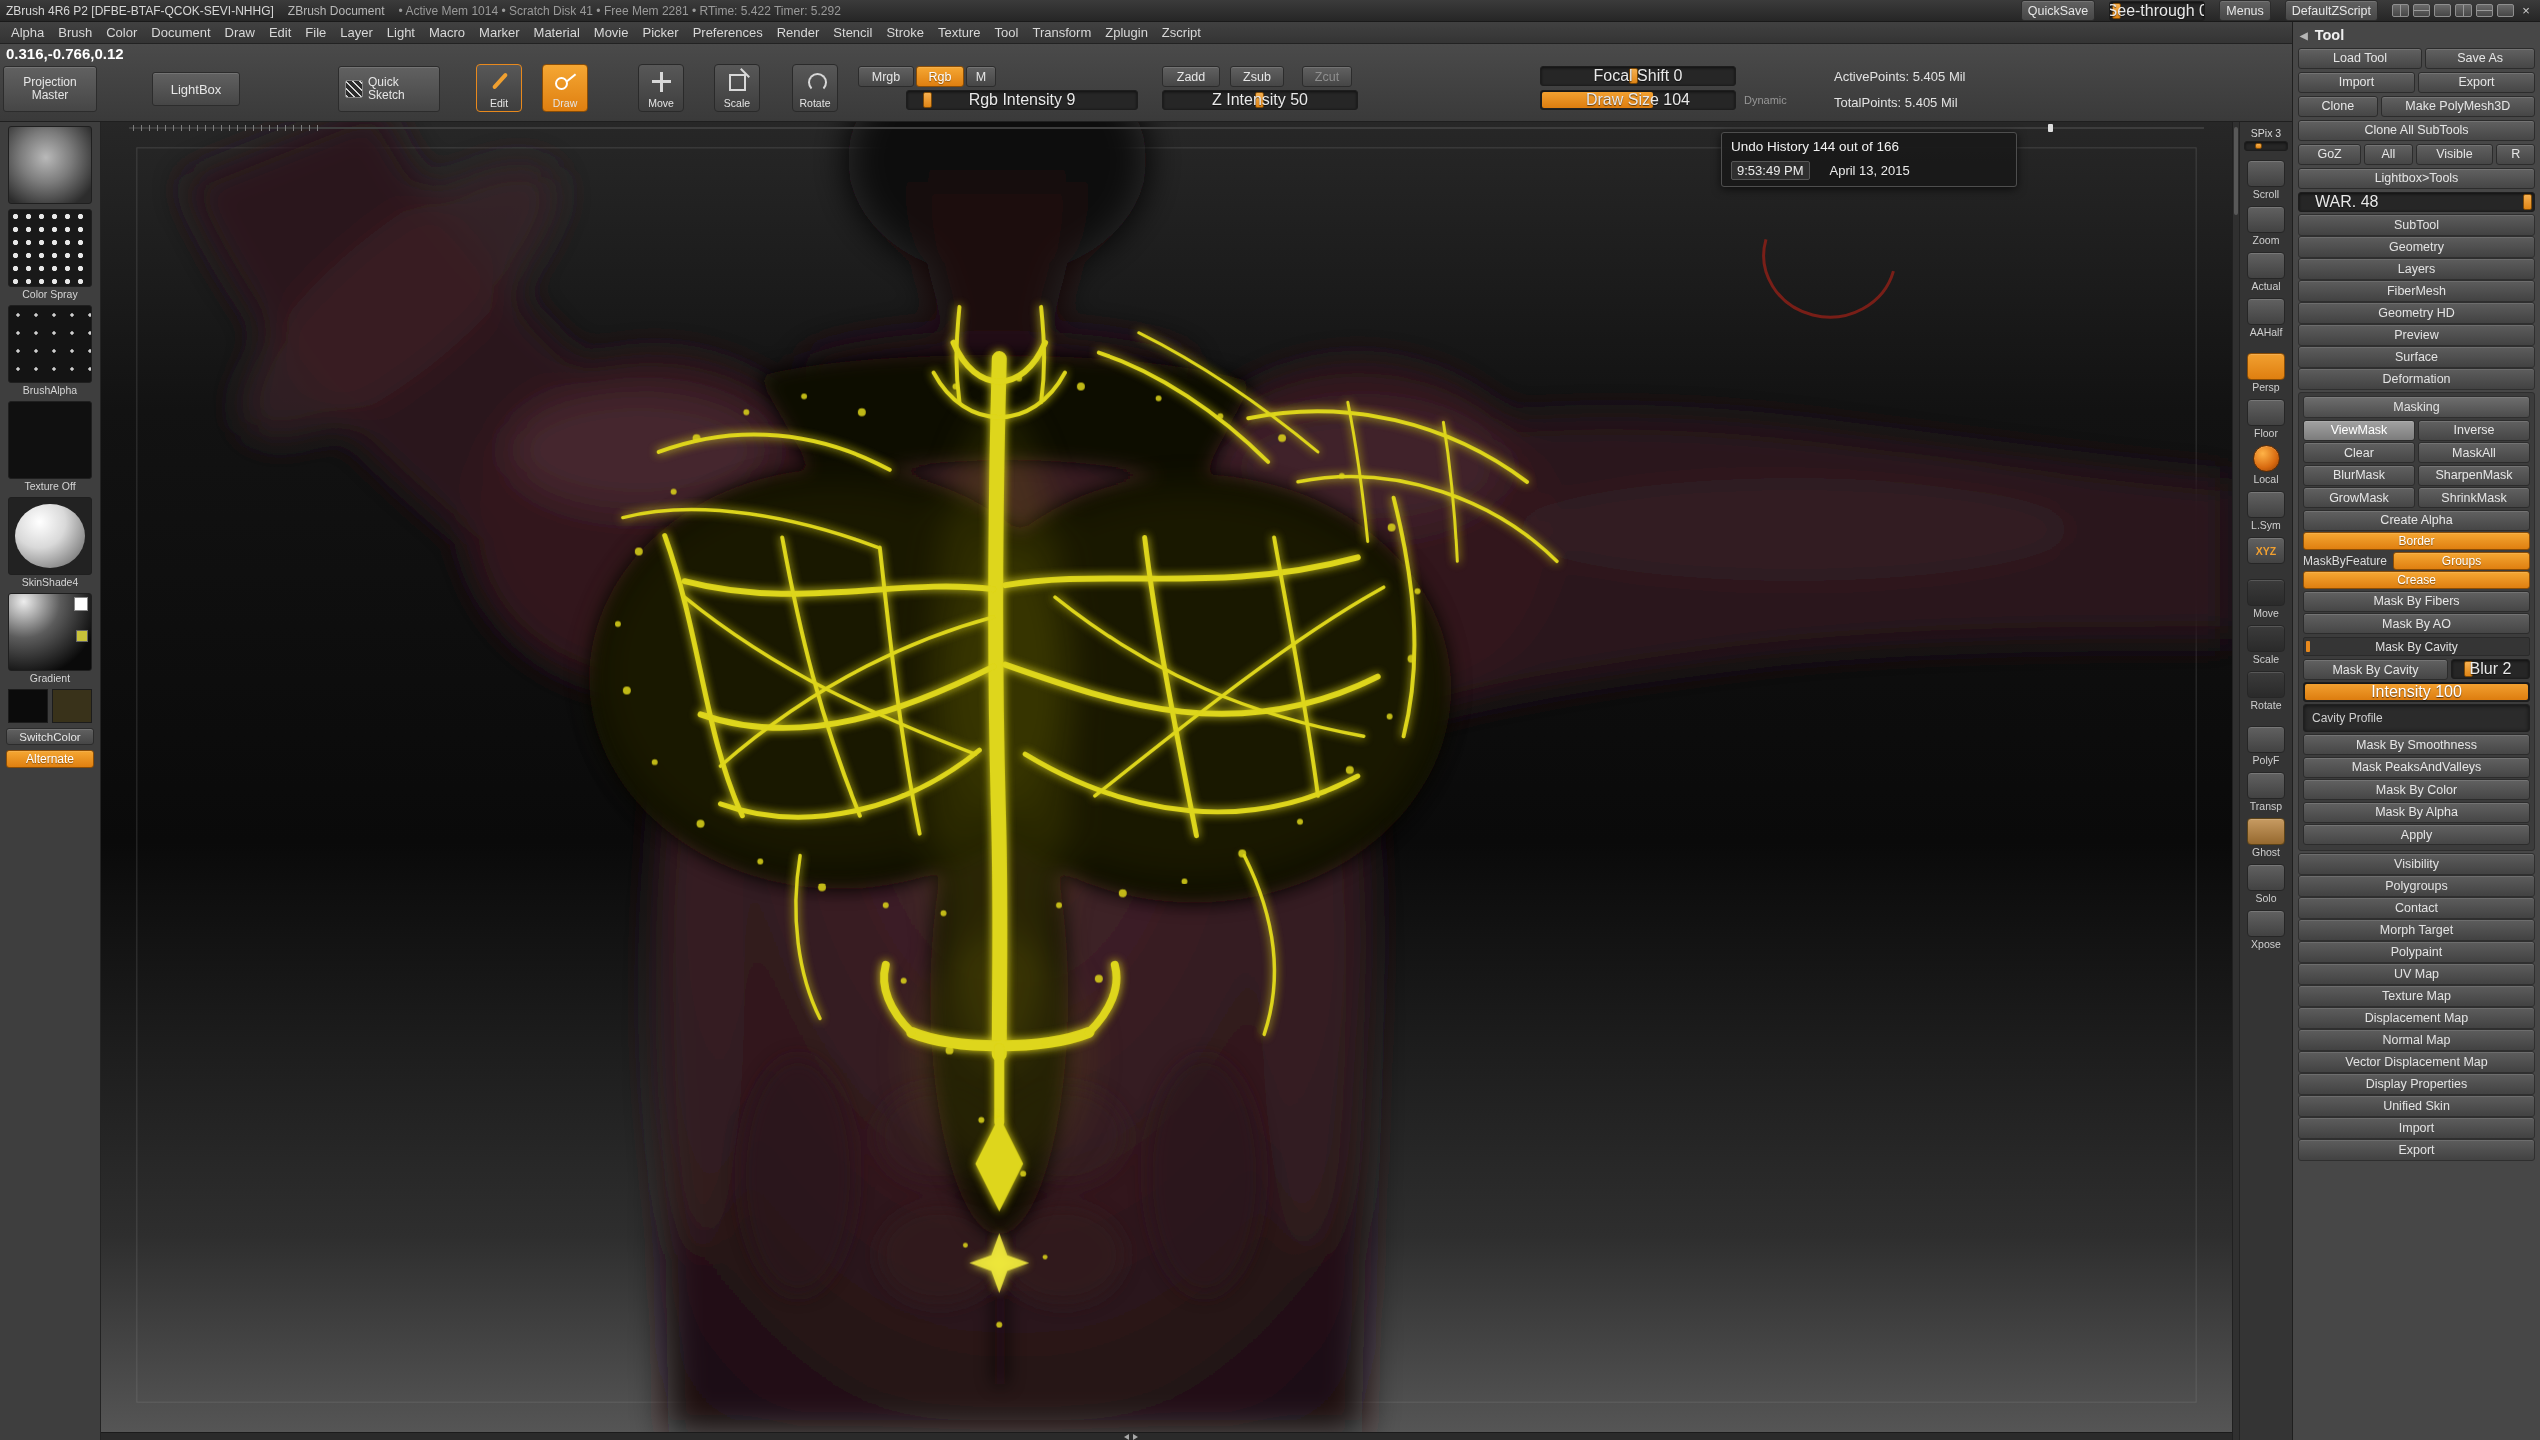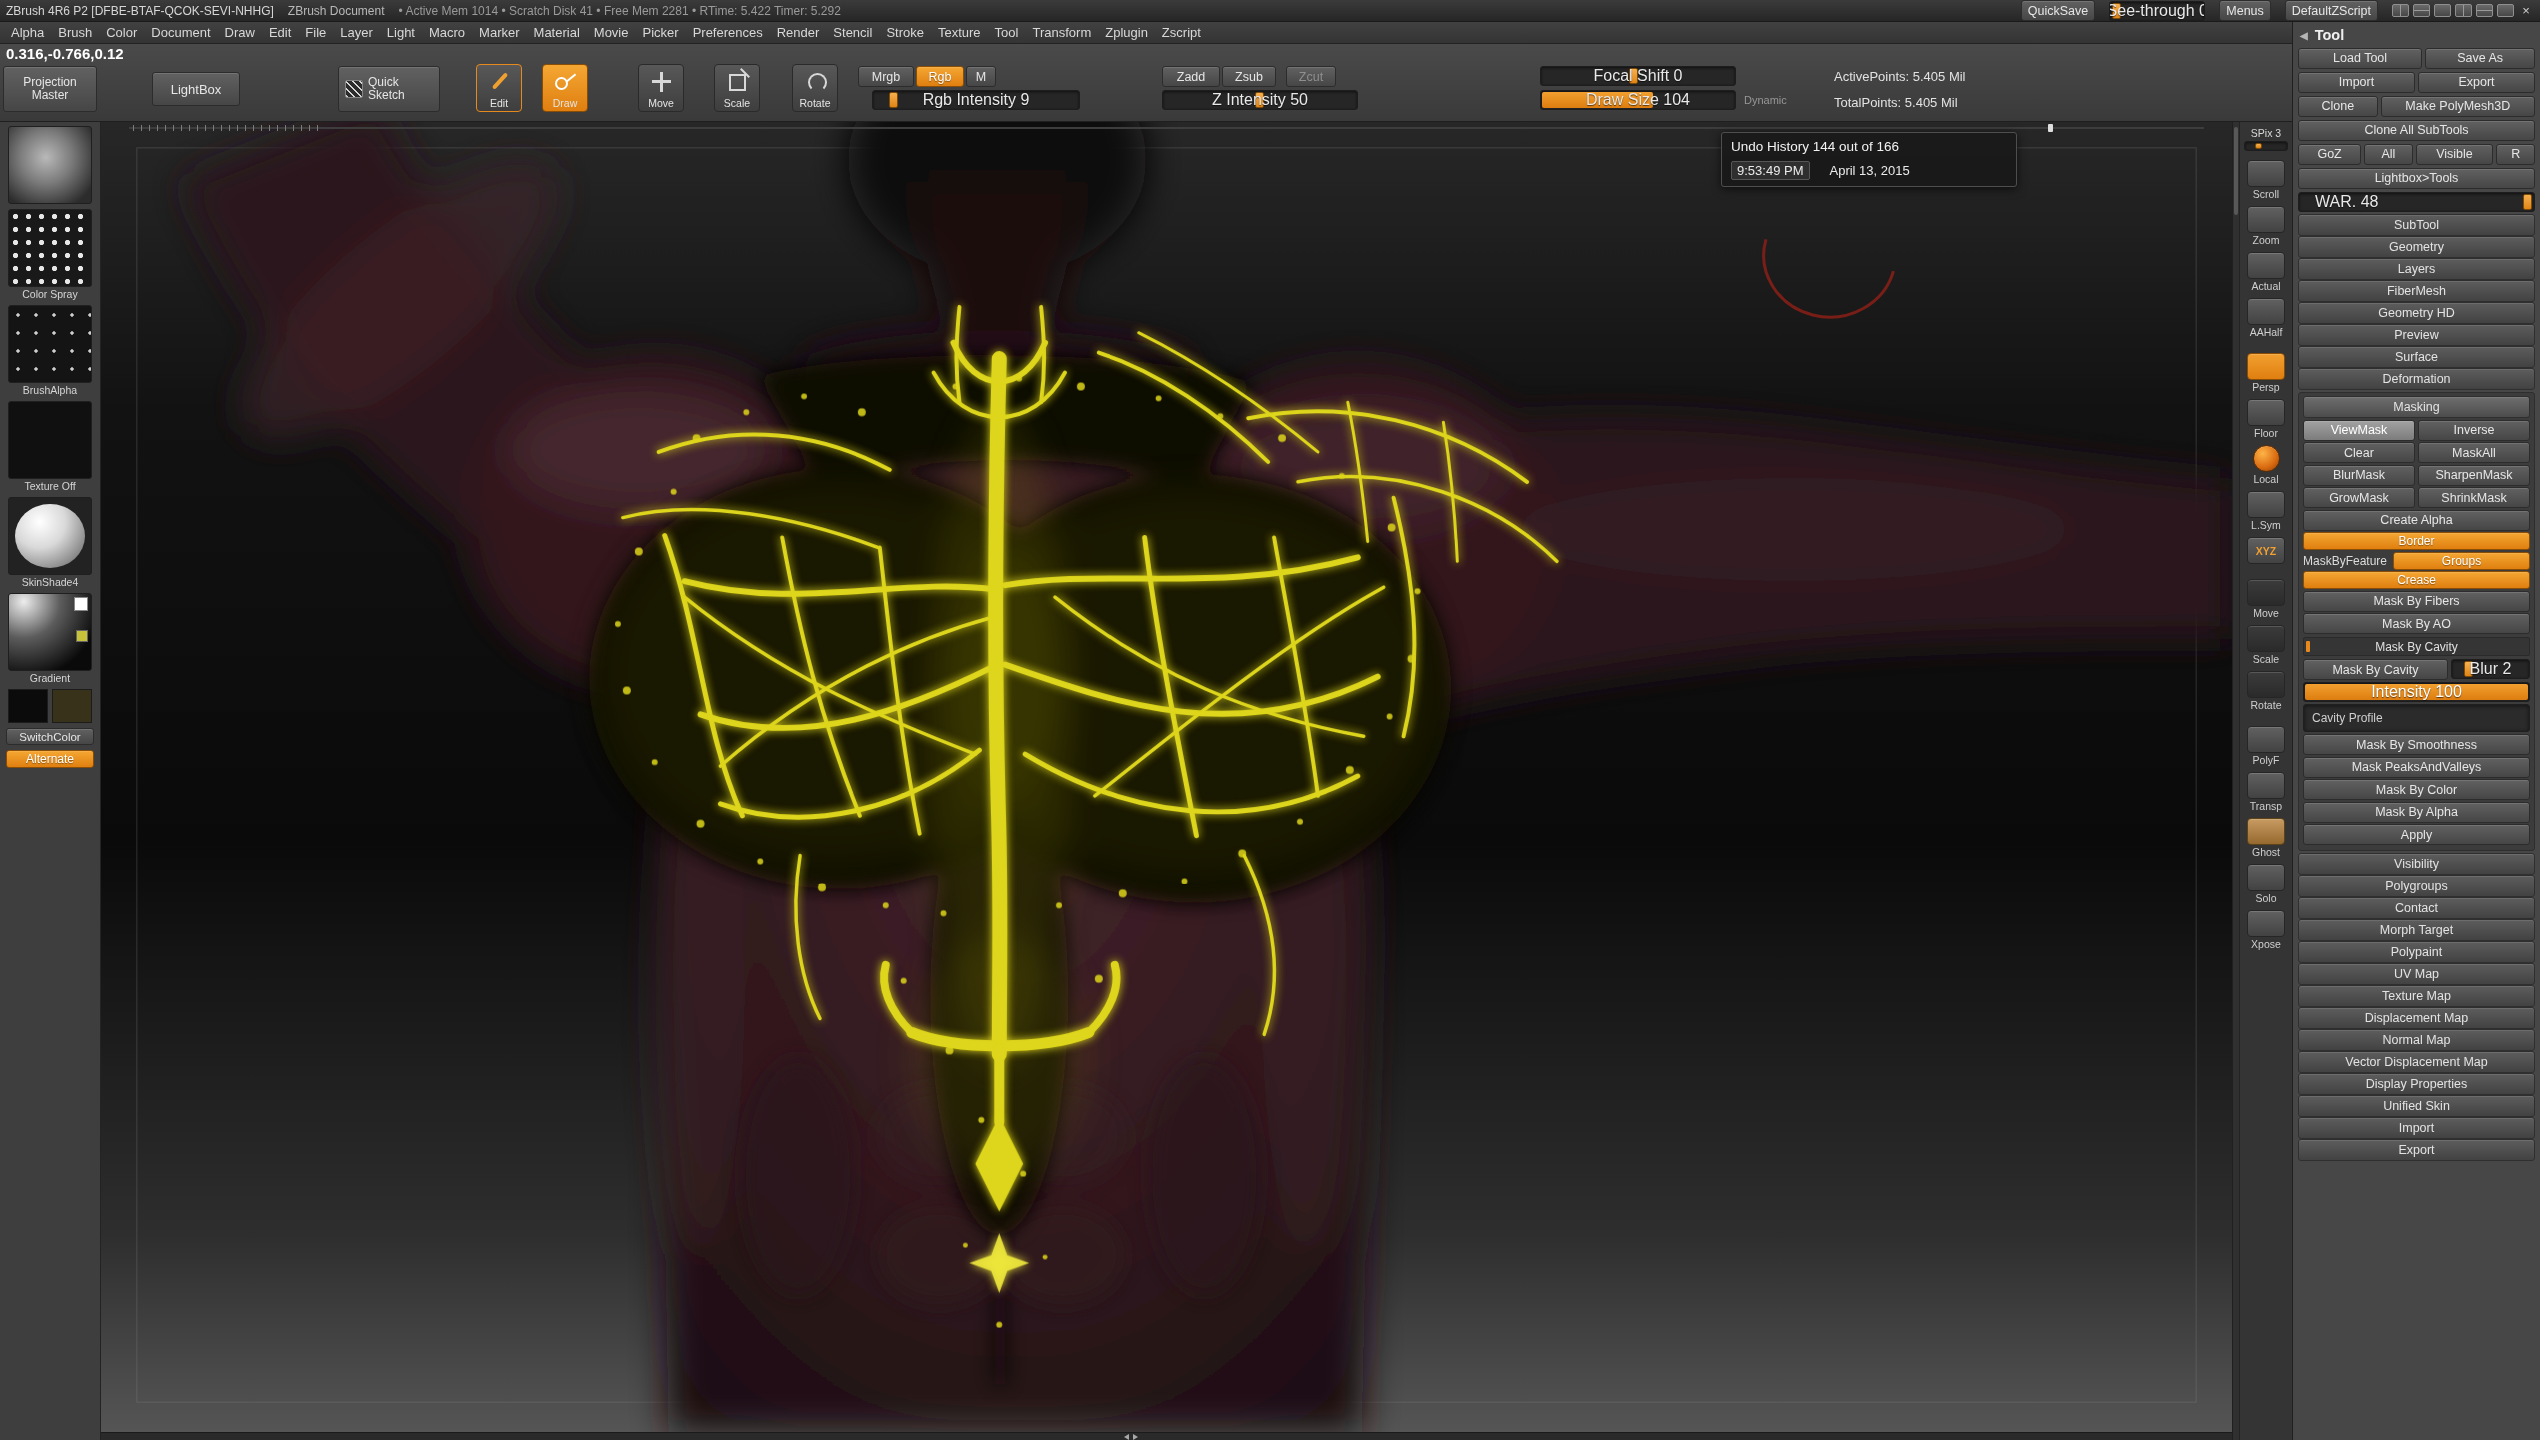--- a/index.html
+++ b/index.html
@@ -54,22 +54,22 @@
   .tile.edit-on{border-color:#e8891d}
   .pen-ic::before{content:'';position:absolute;left:21px;top:2px;width:4px;height:20px;background:#f0a030;transform:rotate(42deg);border-radius:2px}
   .dot-ic::before{content:'';position:absolute;left:12px;top:8px;width:9px;height:9px;border:2px solid #fff;border-radius:50%}
   .dot-ic::after{content:'';position:absolute;right:10px;top:8px;width:12px;height:2px;background:#fff;transform:rotate(-40deg)}
   .move-ic::before{content:'';position:absolute;left:21px;top:3px;width:3px;height:20px;background:#d8d8d8}
   .move-ic::after{content:'';position:absolute;left:13px;top:11px;width:19px;height:3px;background:#d8d8d8}
   .scale-ic::before{content:'';position:absolute;left:14px;top:5px;width:13px;height:13px;border:2px solid #d8d8d8}
   .scale-ic::after{content:'';position:absolute;left:24px;top:3px;width:12px;height:2px;background:#d8d8d8;transform:rotate(45deg)}
   .rot-ic::before{content:'';position:absolute;left:15px;top:4px;width:15px;height:15px;border:2.5px solid #d8d8d8;border-radius:50%;border-bottom-color:transparent}
   #mrgb-row{left:858px;top:22px;display:flex;gap:2px}
-  #rgb-int{left:872px;top:46px;width:208px}
-  #zadd-row{left:1162px;top:22px;display:flex;gap:2px}
+  #rgb-int{left:906px;top:46px;width:232px}
+  #zadd-row{left:1162px;top:22px;display:flex;gap:10px}
   #z-int{left:1162px;top:46px;width:196px}
   #focal{left:1540px;top:22px;width:196px}
   #drawsize{left:1540px;top:46px;width:196px}
   #dynamic-lbl{left:1744px;top:50px;font-size:11px;color:#979797}
   #activepts{left:1834px;top:25px;font-size:13px;color:#e2e2e2}
   #totalpts{left:1834px;top:51px;font-size:13px;color:#e2e2e2}
 
   
   #left-palette{width:101px;background:#3e3e3e;border-right:1px solid #232323;padding:4px 0;display:flex;flex-direction:column;align-items:center;gap:5px}
   .lp-thumb{width:84px;height:78px;border:1px solid #1f1f1f;border-radius:3px}

